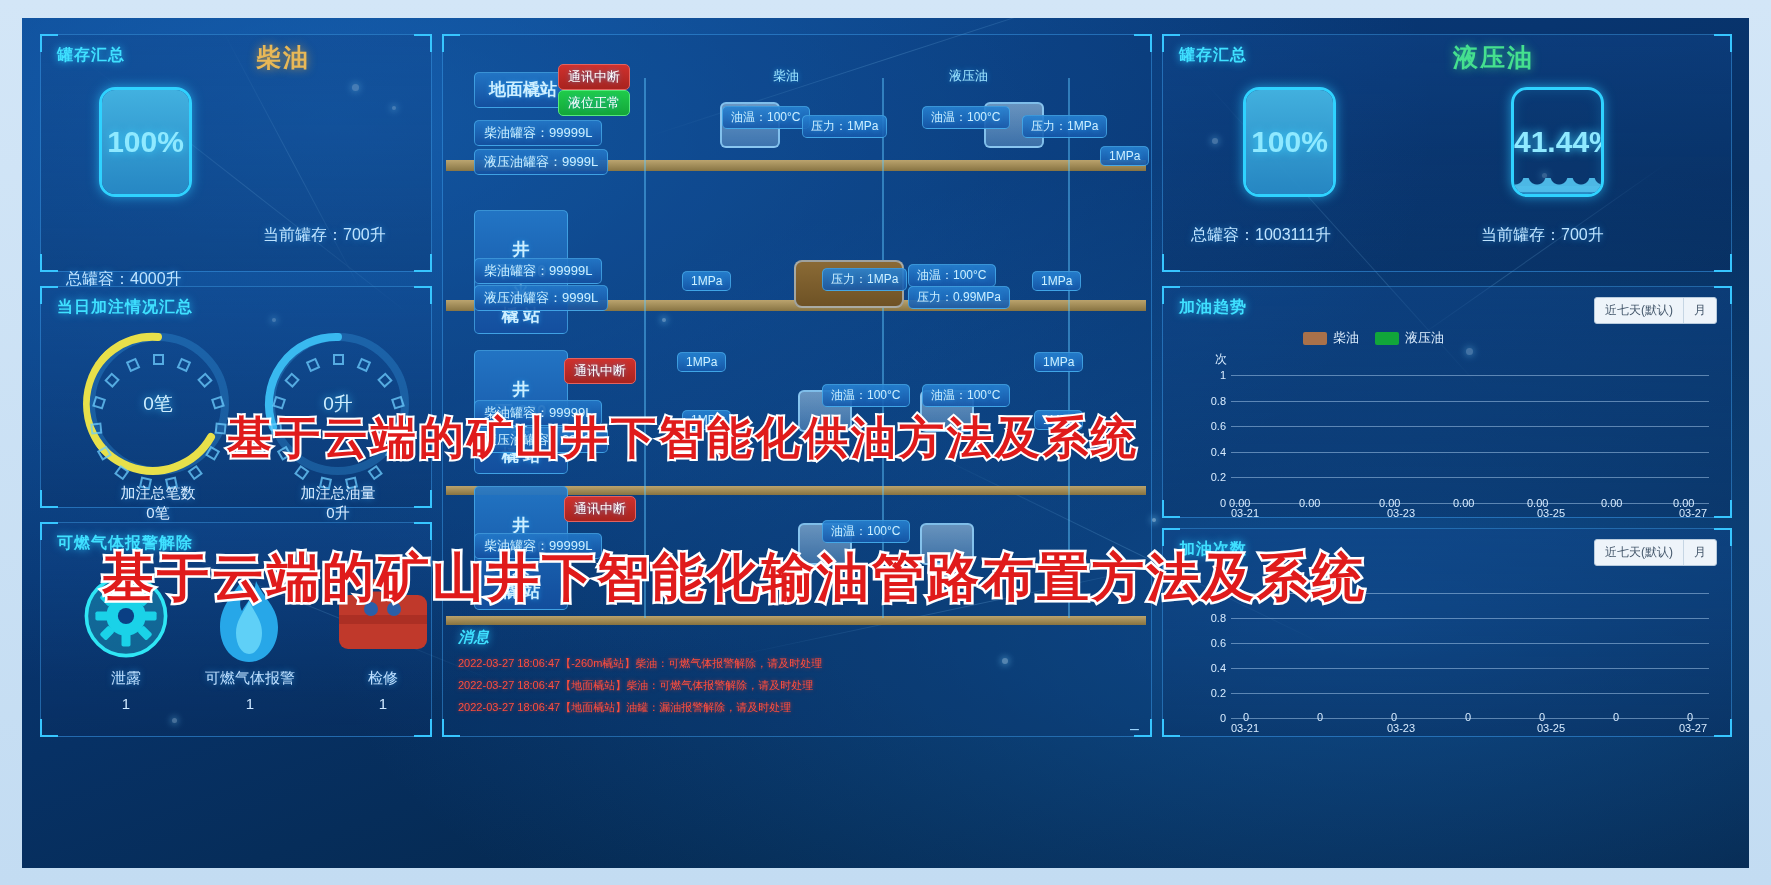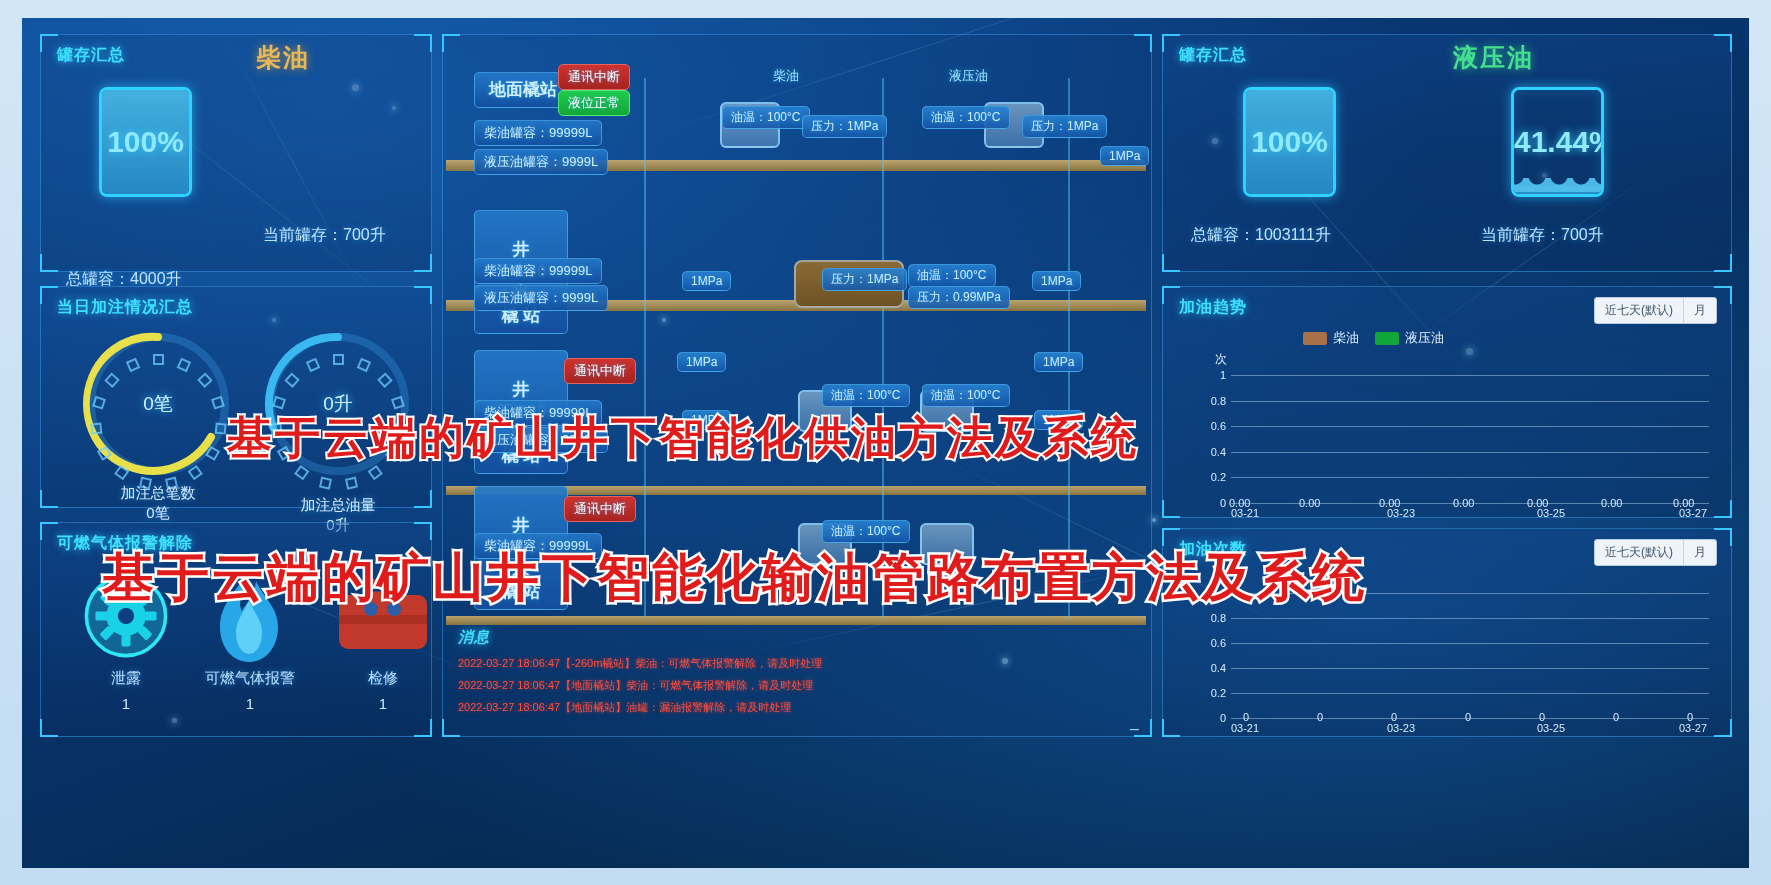--- a/index.html
+++ b/index.html
@@ -35,21 +35,21 @@
   .panel .c.tr{right:-1px;top:-1px;border-left:none;border-bottom:none;}
   .panel .c.bl{left:-1px;bottom:-1px;border-right:none;border-top:none;}
   .panel .c.br{right:-1px;bottom:-1px;border-left:none;border-top:none;}
   .ptitle{position:absolute;left:16px;top:10px;color:#3fe0ff;font-size:16px;font-weight:bold;
     letter-spacing:1px;text-shadow:0 0 8px rgba(40,200,255,.85);}
 
   
   .oilname{position:absolute;font-size:25px;font-weight:bold;letter-spacing:2px;}
   .oil-diesel{color:#e8b857;text-shadow:0 0 10px rgba(230,170,60,.7);}
   .oil-hyd{color:#45e08f;text-shadow:0 0 10px rgba(60,220,140,.7);}
-  .tank{position:absolute;border:3px solid #2fd2ff;border-radius:8px;
+  .tank{position:absolute;border:3px solid #2fd2ff;border-radius:16px;
     box-shadow:0 0 12px rgba(45,200,255,.65), inset 0 0 14px rgba(45,200,255,.20);
     overflow:hidden;background:rgba(10,55,110,.25);}
   .tank .fill{position:absolute;left:0;right:0;bottom:0;
     background:linear-gradient(180deg,rgba(70,185,230,.92),rgba(40,140,200,.92));}
   .tank .wave{position:absolute;left:-10%;width:120%;height:14px;
     background:radial-gradient(circle at 10px -2px, rgba(255,255,255,0) 8px, rgba(80,190,235,.95) 9px);
     background-size:22px 18px;}
   .tank .pct{position:absolute;left:0;right:0;top:50%;transform:translateY(-50%);
     text-align:center;color:#8fe9ff;font-size:30px;font-weight:bold;
     text-shadow:0 0 10px rgba(60,210,255,.9);}
@@ -214,21 +214,21 @@
           <b style="transform:rotate(192deg)"></b>
             <b style="transform:rotate(216deg)"></b>
           <b style="transform:rotate(240deg)"></b>
             <b style="transform:rotate(264deg)"></b>
           <b style="transform:rotate(288deg)"></b>
             <b style="transform:rotate(312deg)"></b>
           <b style="transform:rotate(336deg)"></b>
         </div>
         <div class="val">0升</div>
       </div>
-      <div class="gaugelabel" style="left:222px;top:208px;width:150px;">
+      <div class="gaugelabel" style="left:222px;top:196px;width:150px;">
         <div>加注总油量</div>
         <div>0升</div>
       </div>
     </div>
 
     <div class="panel" style="left:18px;top:504px;width:392px;height:215px;">
       <span class="c tl"></span>
         <span class="c tr"></span>
         <span class="c bl"></span>
         <span class="c br"></span>

